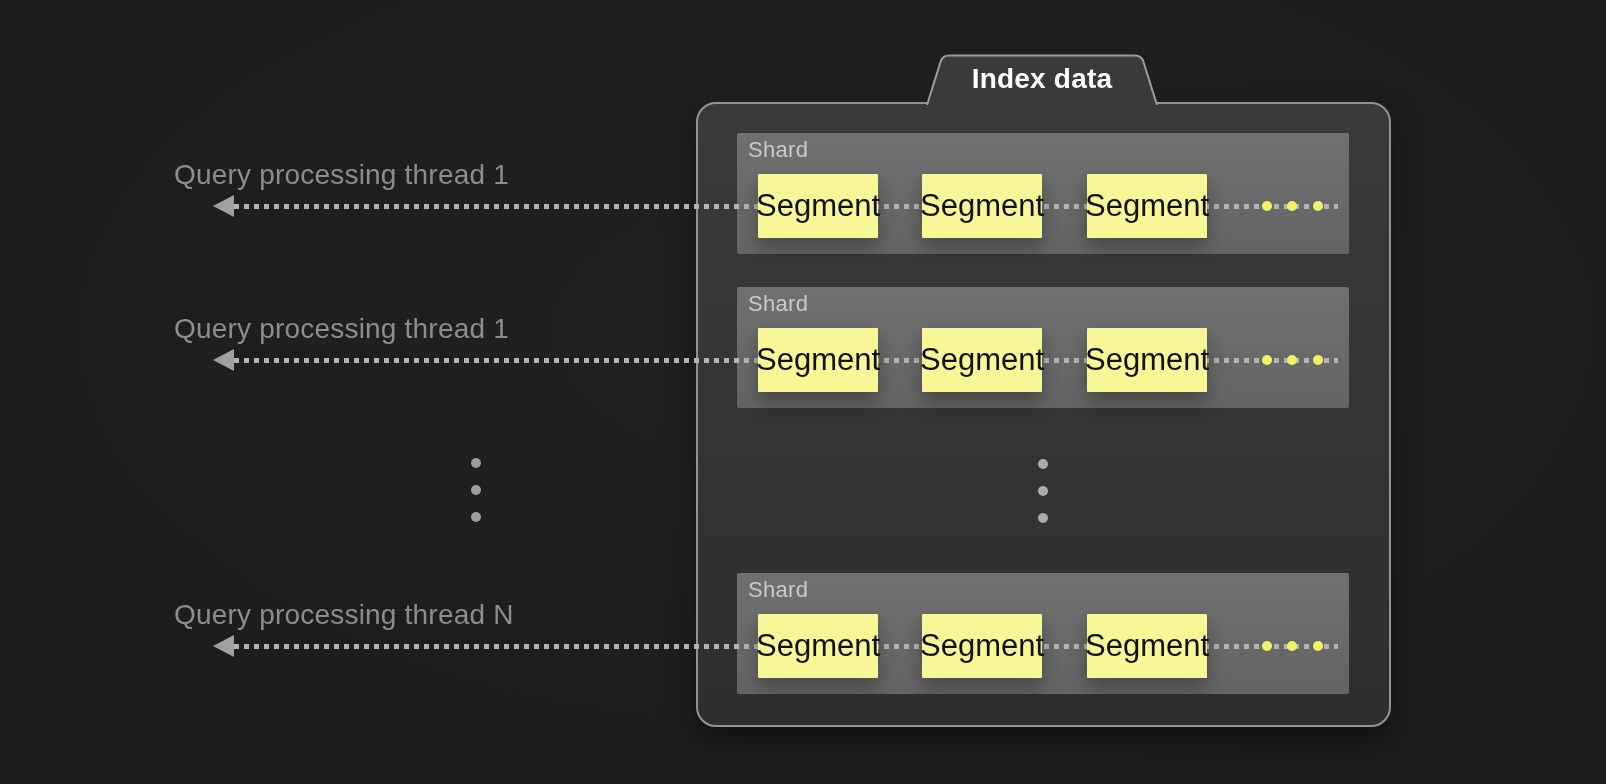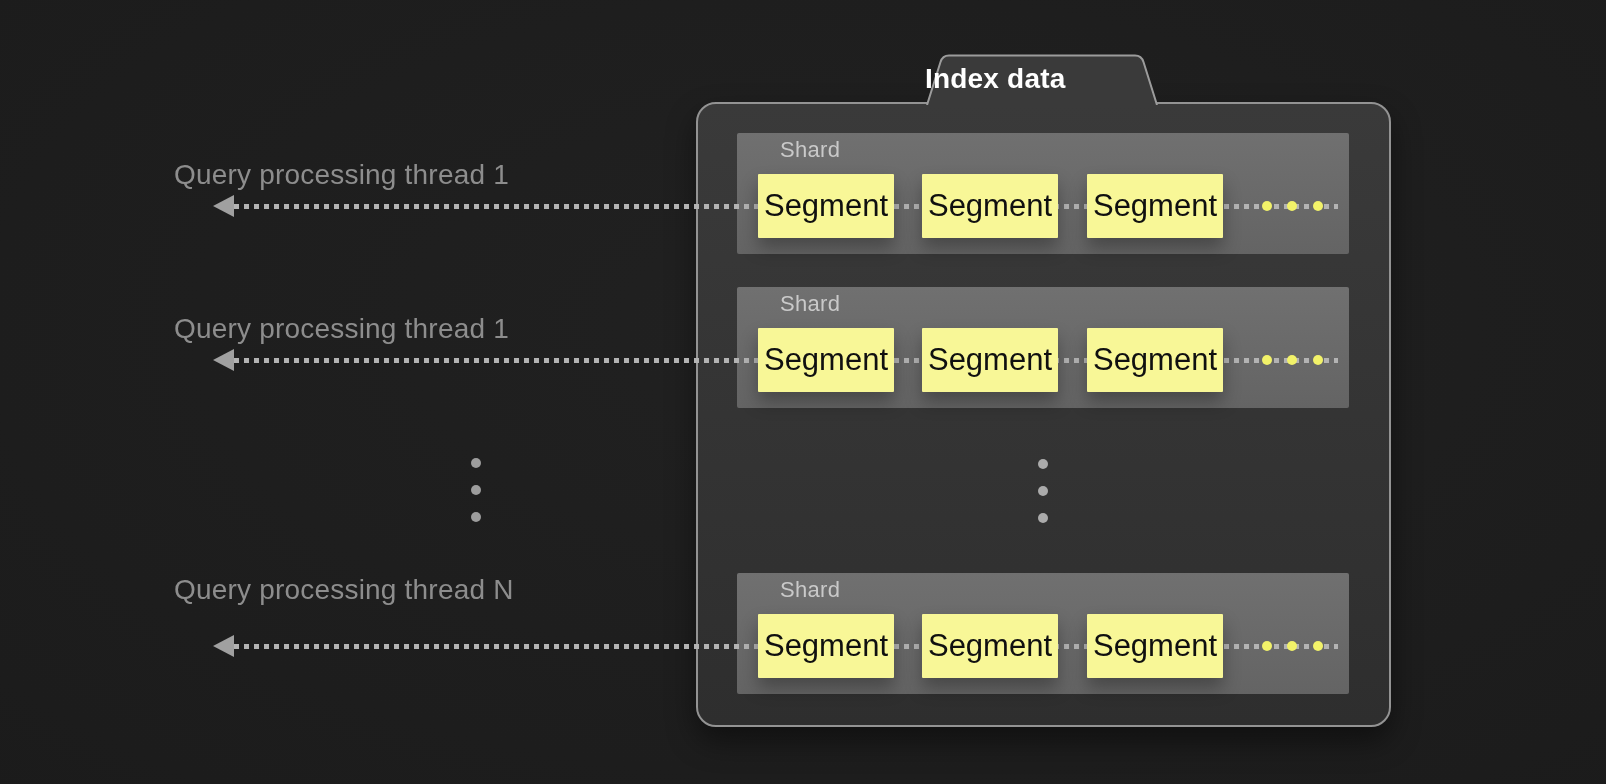--- a/index.html
+++ b/index.html
@@ -10,35 +10,35 @@
   }
   
   .index-box{
     position:absolute;left:696px;top:102px;width:695px;height:625px;box-sizing:border-box;
     border:2px solid var(--container-border,#939393);border-radius:20px;
     background:linear-gradient(180deg,var(--container-fill-top,#3a3a3a),var(--container-fill-bottom,#2e2e2e));
     box-shadow:0 14px 30px rgba(0,0,0,0.45);
   }
   .tab-svg{position:absolute;left:925px;top:53px;width:234px;height:52px;z-index:2;}
   .tab-label{
-    position:absolute;left:925px;top:63px;width:234px;text-align:left;z-index:3;
+    position:absolute;left:925px;top:63px;width:234px;text-align:center;z-index:3;
     font-size:28px;font-weight:600;color:var(--title-text,#ffffff);letter-spacing:0.2px;
   }
   
   .shard{
     position:absolute;left:737px;width:612px;height:121px;border-radius:2px;
     background:linear-gradient(180deg,var(--shard-fill-top,#707070),var(--shard-fill-bottom,#646464));
   }
   .shard-1{top:133px}.shard-2{top:287px}.shard-3{top:573px}
   .shard-label{
     position:absolute;left:11px;top:4px;font-size:22px;
-    color:var(--shard-label,#c9c9c9);letter-spacing:0.3px;margin-left:32px;
+    color:var(--shard-label,#c9c9c9);letter-spacing:0.3px;
   }
   .segment{
-    position:absolute;top:41px;width:136px;height:64px;z-index:3;border-radius:1px;
+    position:absolute;top:41px;width:120px;height:64px;z-index:3;border-radius:1px;
     background:var(--segment-fill,#f8f797);color:var(--segment-text,#101010);
     font-size:31px;display:flex;align-items:center;justify-content:center;
     box-shadow:0 10px 18px rgba(0,0,0,0.30);
   }
   .seg-1{left:21px}.seg-2{left:185px}.seg-3{left:350px}
   .ydot{
     position:absolute;top:68px;width:10px;height:10px;border-radius:50%;z-index:3;
     background:var(--dot-yellow,#f2f269);
   }
   .yd-1{left:525px}.yd-2{left:550px}.yd-3{left:576px}
@@ -51,21 +51,21 @@
   .qarrow{
     position:absolute;left:213px;width:0;height:0;z-index:2;
     border-top:11px solid transparent;border-bottom:11px solid transparent;
     border-right:21px solid var(--arrowhead,#a0a0a0);
   }
   .qa-1{top:195px}.qa-2{top:349px}.qa-3{top:635px}
   .qlabel{
     position:absolute;left:174px;width:600px;text-align:left;z-index:2;
     font-size:28px;color:var(--thread-label,#8d8d8d);letter-spacing:0.2px;
   }
-  .qt-1{top:159px}.qt-2{top:313px}.qt-3{top:574px}
+  .qt-1{top:159px}.qt-2{top:313px}.qt-3{top:599px}
   
   .vdots{position:absolute;width:10px;height:64px;}
   .vdots-left{left:471px;top:458px;}
   .vdots-mid{left:1038px;top:459px;}
   .gdot{position:absolute;left:0;width:10px;height:10px;border-radius:50%;}
   .gdot:nth-child(1){top:0}.gdot:nth-child(2){top:27px}.gdot:nth-child(3){top:54px}
   .vdots-left .gdot{background:var(--dot-gray,#9d9d9d);}
   .vdots-mid  .gdot{background:var(--dot-gray-light,#ababab);}
 </style>
 </head>

